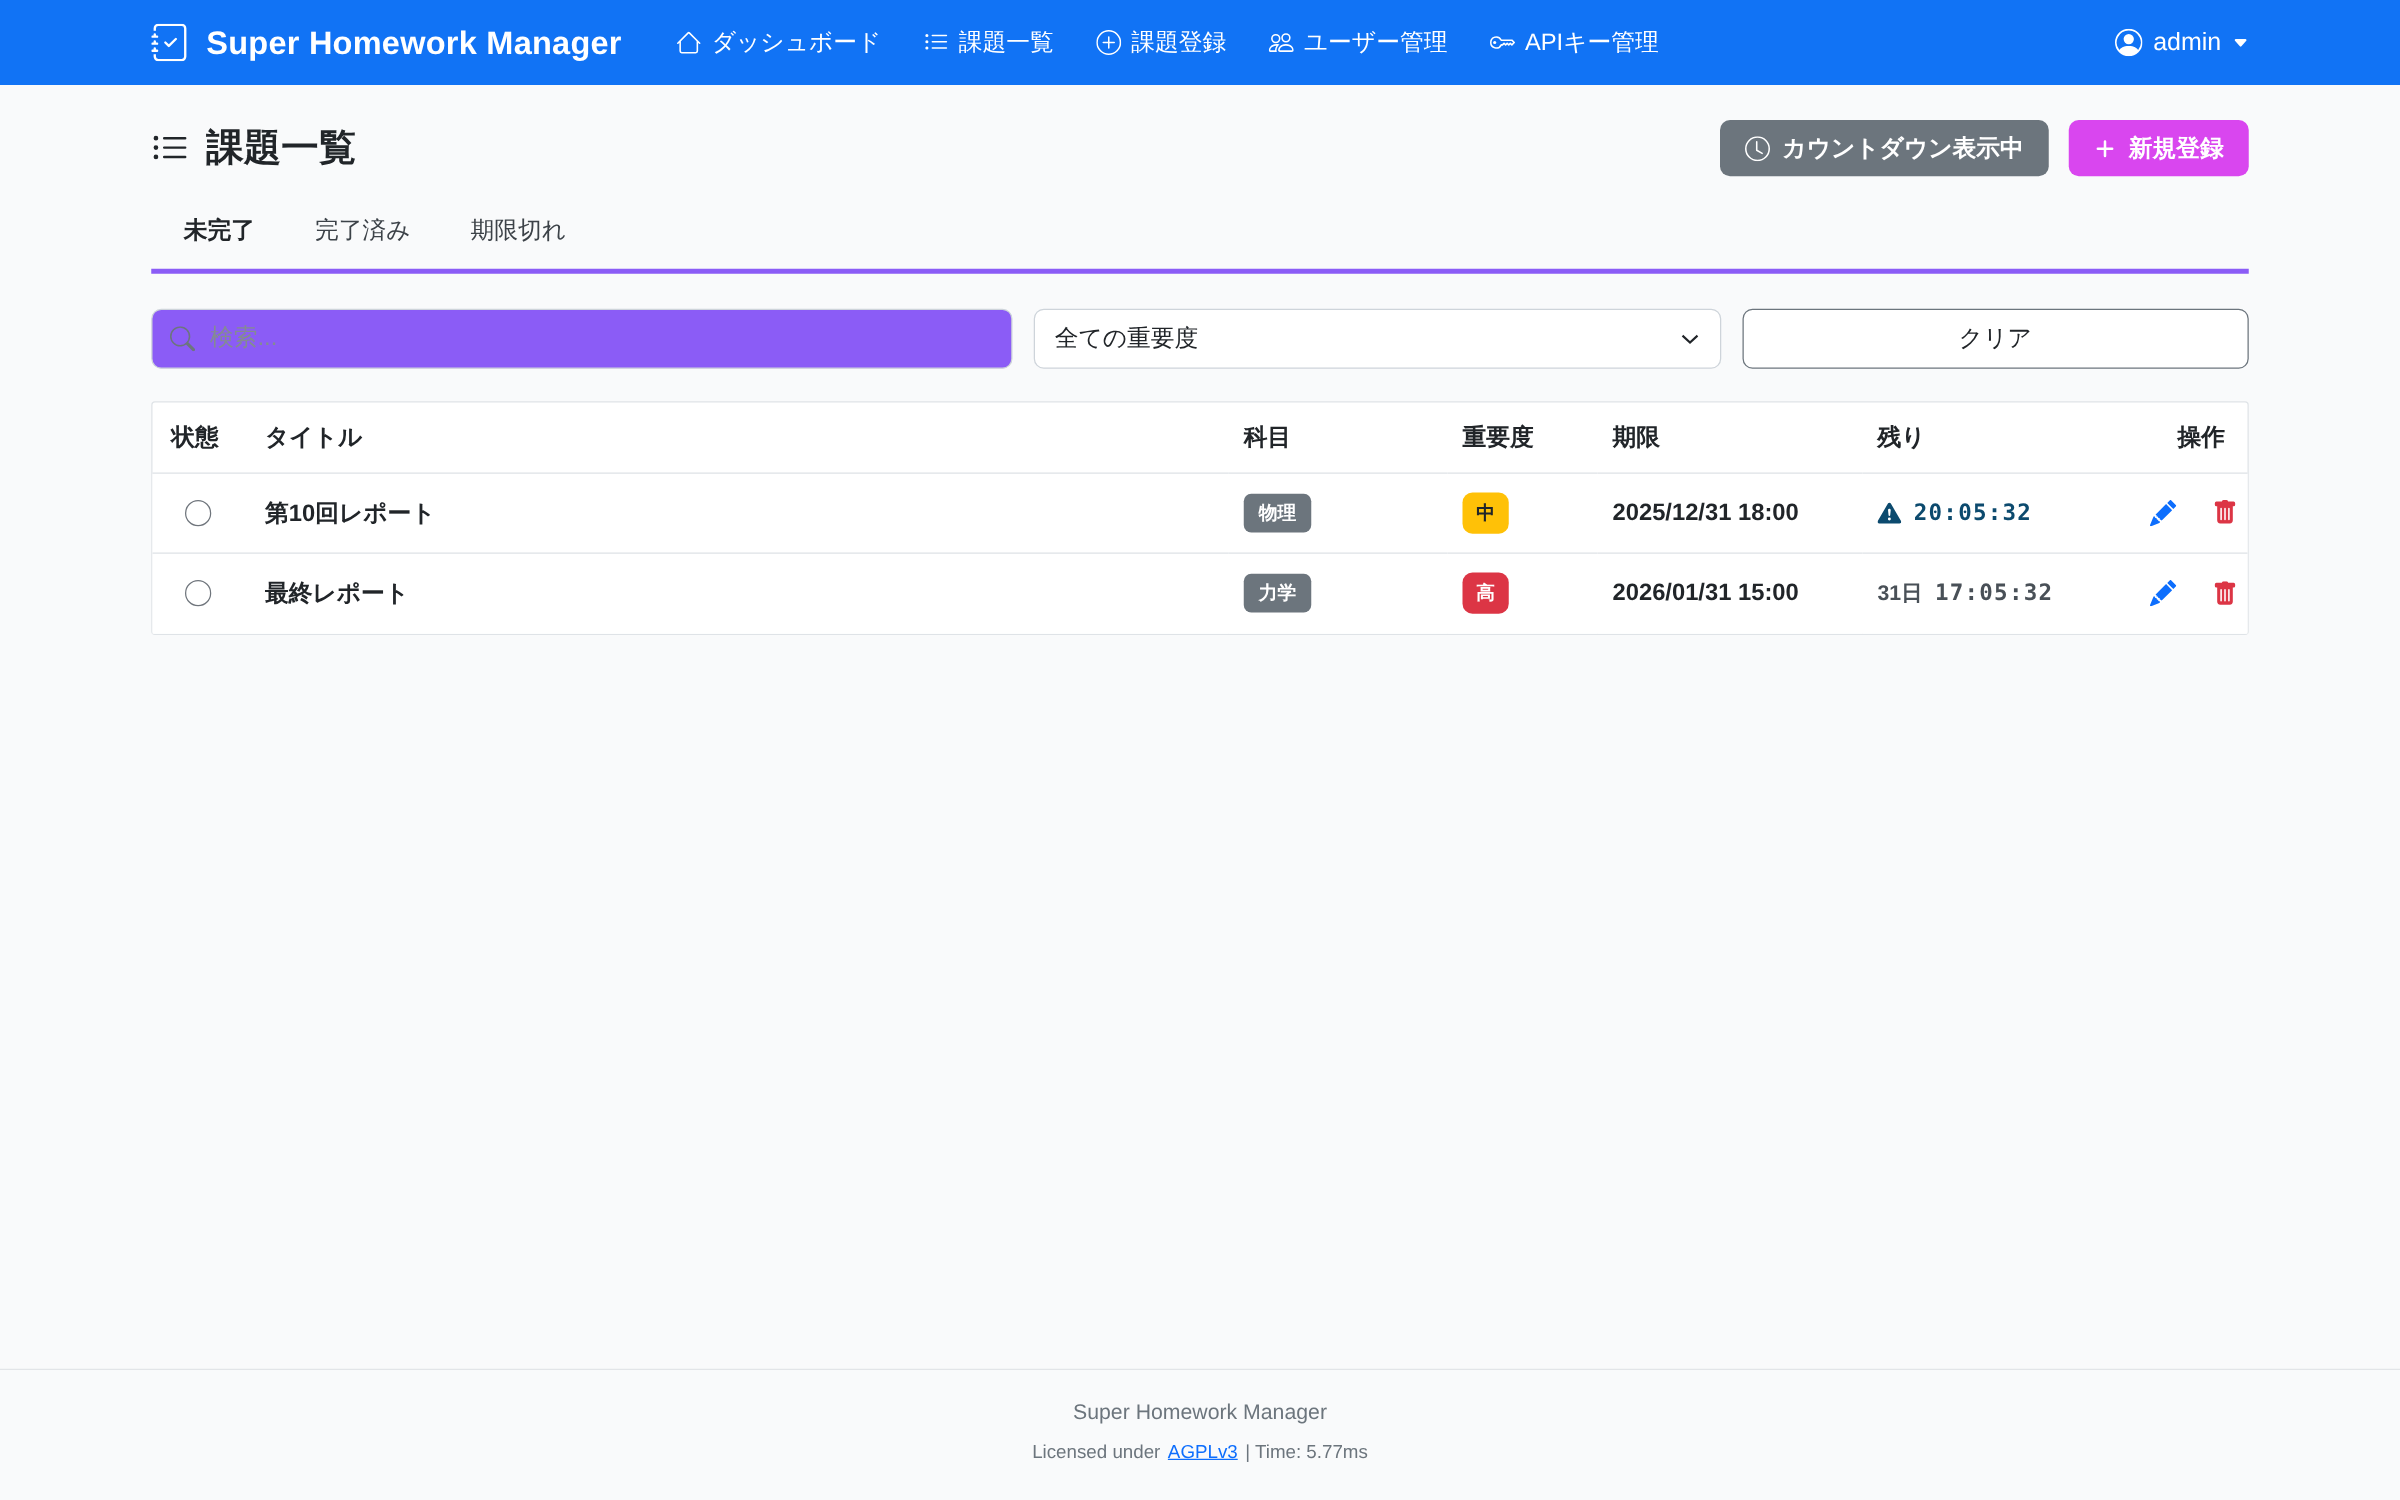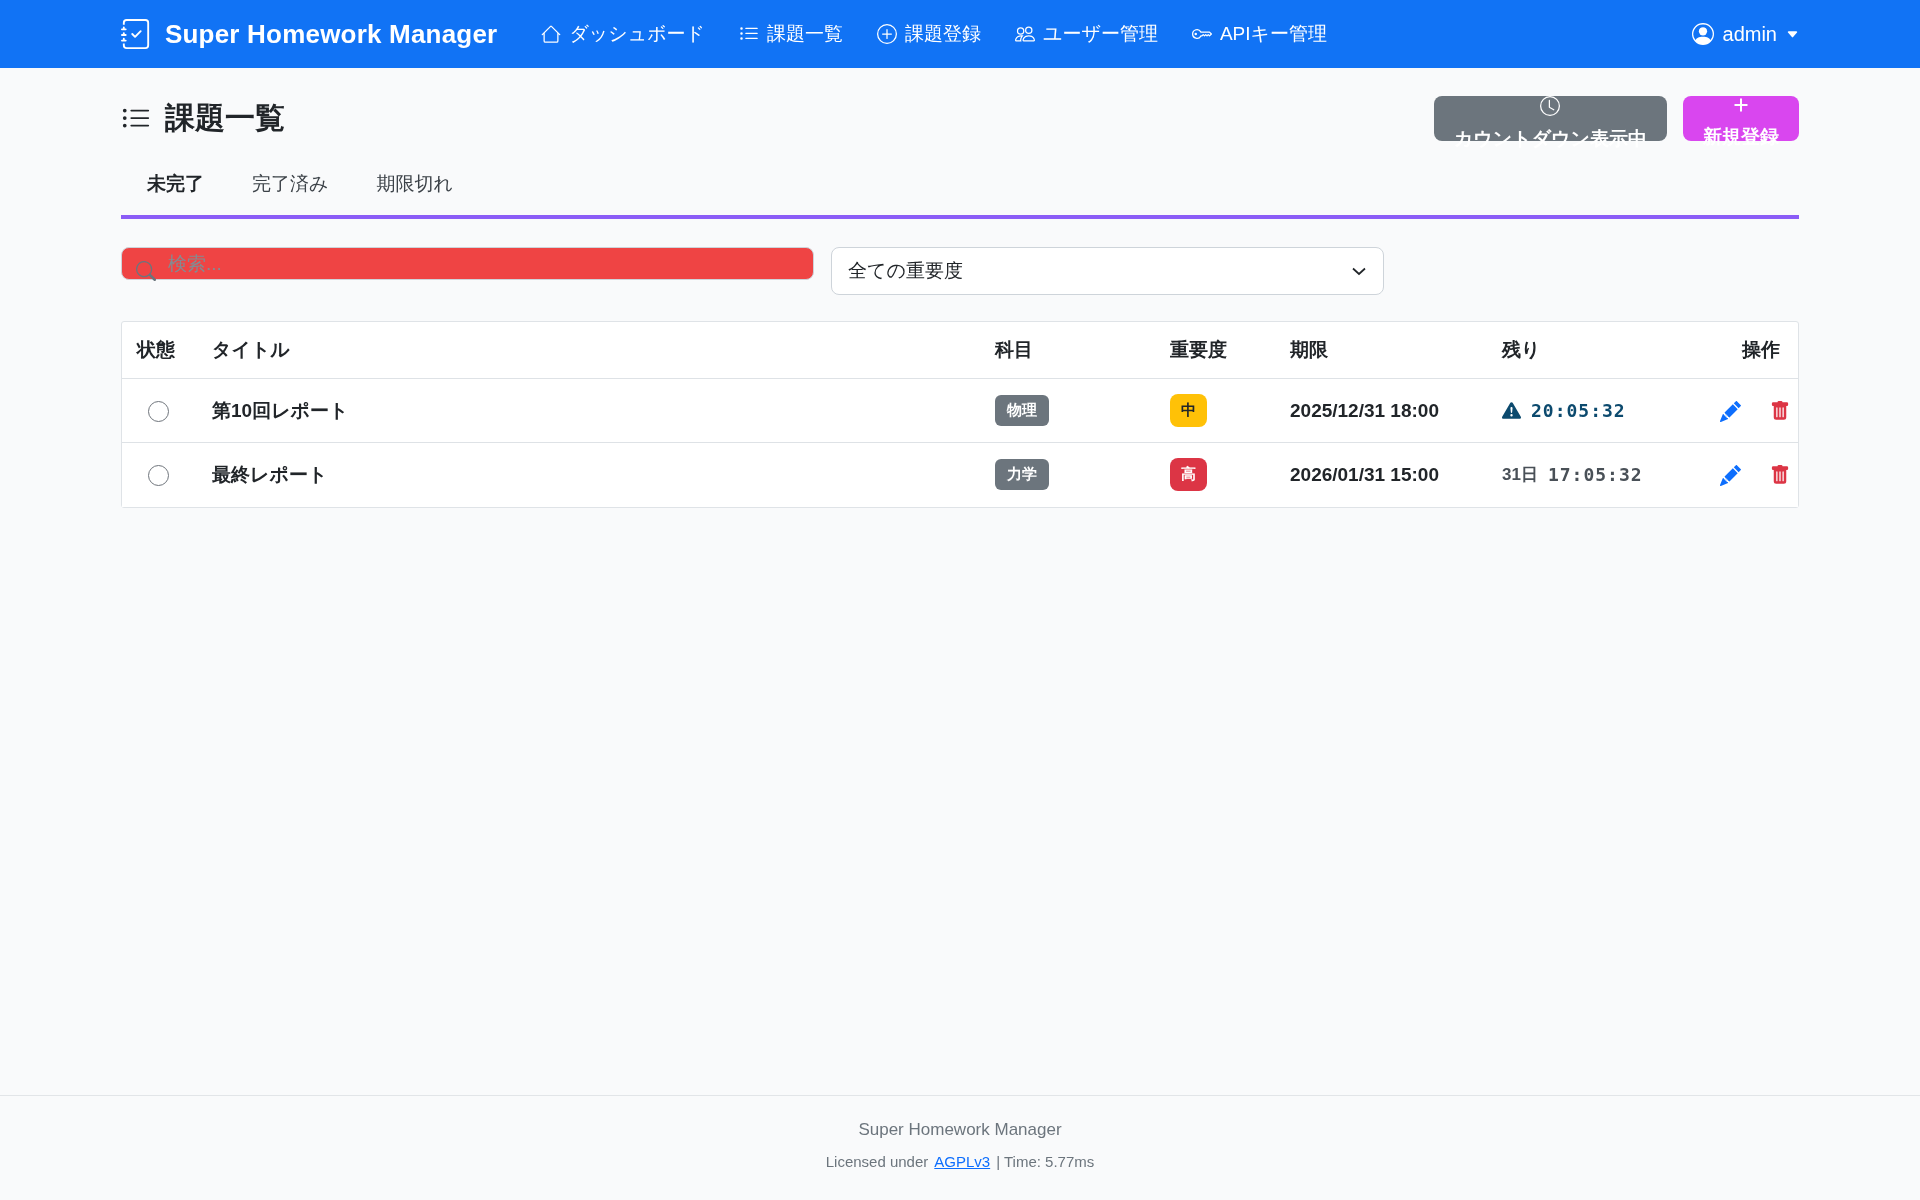--- a/index.html
+++ b/index.html
@@ -21,35 +21,35 @@
   .nav-item { display:flex; align-items:center; gap:8px; color:#fff; font-size:19px; cursor:pointer; }
   .nav-right { margin-left:auto; display:flex; align-items:center; gap:9px; color:#fff; font-size:20px; cursor:pointer; }
 
   
   main { flex:1 1 auto; }
   .page-head { margin-top:28px; display:flex; align-items:center; justify-content:space-between; }
   .page-title { display:flex; align-items:center; gap:14px; font-size:30px; font-weight:700; color:#212529; }
   .head-actions { display:flex; align-items:center; gap:16px; }
   .btn { display:flex; align-items:center; gap:10px; border:none; border-radius:8px;
          font-size:19px; font-weight:600; padding:0 20px; height:45px; cursor:pointer;
-         font-family:inherit;flex-direction:column; }
+         font-family:inherit; }
   .btn-countdown { background:#6c757d; color:#fff; }
   .btn-new { background:#d946ef; color:#fff; }
 
   
   .tabs { margin-top:30px; display:flex; gap:48px; border-bottom:4px solid #8b5cf6; padding:0 26px 18px; }
   .tab { font-size:19px; color:#3c4248; font-weight:500; cursor:pointer; }
   .tab[data-active="true"] { color:#212529; font-weight:700; }
 
   
   .filters { margin-top:28px; display:flex; gap:17px; }
   .search-box { position:relative; width:693px; }
   .search-box input {
-    width:100%; height:33px; border:1px solid #ced4da; border-radius:8px;
-    padding:0 16px 0 46px; font-size:19px; color:#212529; background:#ef4444;
+    width:100%; height:48px; border:1px solid #ced4da; border-radius:8px;
+    padding:0 16px 0 46px; font-size:19px; color:#212529; background:#8b5cf6;
     font-family:inherit; outline:none;
   }
   .search-box input::placeholder { color:#848b92; }
   .search-icon { position:absolute; left:15px; top:14px; color:#6c757d; }
   .select-box {
     width:553px; height:48px; background:#fff; border:1px solid #ced4da; border-radius:8px;
     display:flex; align-items:center; justify-content:space-between;
     padding:0 16px; font-size:19px; color:#212529; cursor:pointer;
   }
   .btn-clear {
@@ -223,20 +223,21 @@
         <input type="text" placeholder="検索..." style="">
       </div>
       <div class="select-box">
         <span>全ての重要度</span>
         <span class="icon">
           <svg width="16" height="16" viewBox="0 0 16 16" fill="none" stroke="#212529" stroke-width="1.7">
             <path d="M2 5.5 8 11l6-5.5"></path>
           </svg>
         </span>
       </div>
+      <button class="btn-clear">クリア</button>
     </div>
 
     <div class="table-wrap">
       <table>
         <thead>
           <tr>
             <th class="col-status">状態</th>
             <th class="col-title">タイトル</th>
             <th class="col-subject">科目</th>
             <th class="col-importance">重要度</th>

